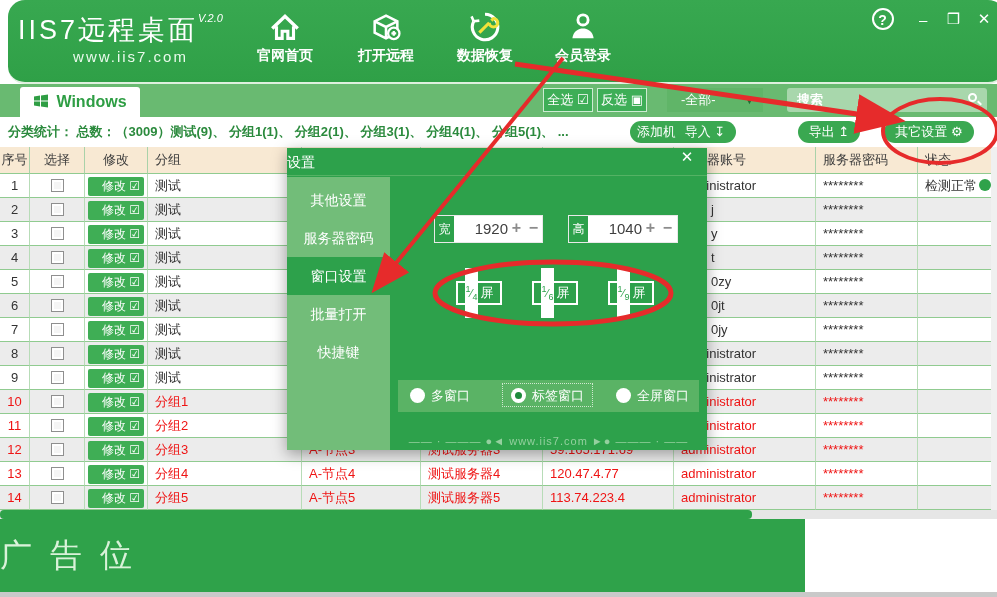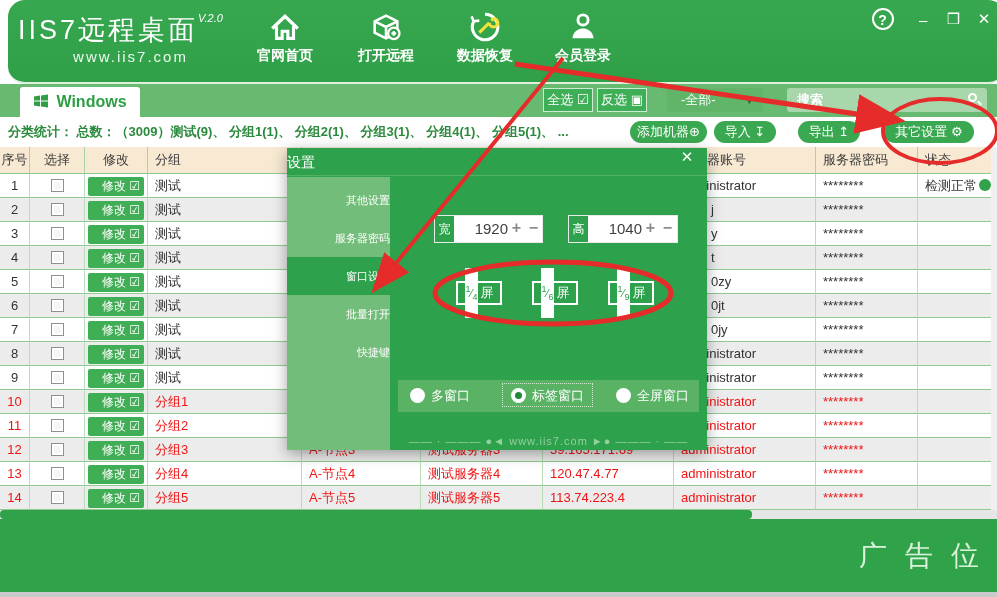--- a/index.html
+++ b/index.html
@@ -59,32 +59,32 @@
   .modbtn { display:inline-block; width:56px; height:19px; line-height:18px; background:#3fae55;
     color:#fff; font-size:12px; border-radius:2px; cursor:pointer;padding-left:10px; }
 
   
   .hscroll { position:absolute; left:0; top:510px; width:997px; height:9px; background:#e6e6e6; }
   .hthumb { position:absolute; left:0; top:0; width:752px; height:9px; background:#2fa24a; border-radius:4px; cursor:pointer; }
   .vtrack { position:absolute; left:991px; top:147px; width:6px; height:363px; background:#f0f0f0; }
   .vdot { position:absolute; left:979px; top:179px; width:12px; height:12px; border-radius:50%; background:#2fa24a; cursor:pointer; }
 
   
-  .banner { position:absolute; left:0; top:519px; width:997px; height:73px; background:#2fa24a;
-    color:#d9f2d9; font-size:28px; font-weight:300; text-align:right; line-height:73px; letter-spacing:18px; }
+  .banner { position:absolute; left:0; top:519px; width:805px; height:73px; background:#2fa24a;
+    color:#d9f2d9; font-size:32px; font-weight:300; text-align:left; line-height:73px; letter-spacing:18px; }
   .bottom-strip { position:absolute; left:0; top:592px; width:997px; height:5px; background:#c9c9c9; }
 
   
   .dialog { position:absolute; left:287px; top:148px; width:420px; height:302px; background:#2da14b;
     box-shadow:0 4px 14px rgba(0,0,0,.35); color:#fff; }
   .dlg-title { position:absolute; left:0; top:0; width:100%; height:28px; line-height:28px;
     font-size:14px; border-bottom:1px solid #54b264; }
   .dlg-close { position:absolute; right:10px; top:0; width:20px; text-align:center; font-size:15px; cursor:pointer; }
   .dlg-side { position:absolute; left:0; top:29px; width:103px; height:273px; background:#72bd79; }
-  .side-item { height:38px; line-height:38px; text-align:right; font-size:11px; cursor:pointer; }
+  .side-item { height:38px; line-height:38px; text-align:center; font-size:14px; cursor:pointer; }
   .side-item.active { background:#2da14b; }
   .dlg-content { position:absolute; left:103px; top:29px; width:317px; height:273px; }
   .stepper { position:absolute; top:38px; height:28px; display:flex; background:#fff; border:1px solid #e9e9e9; }
   .st-chip { width:19px; background:#2da14b; color:#fff; font-size:12px; text-align:center; line-height:26px; }
   .st-val { width:54px; text-align:right; color:#3f3f3f; font-size:15px; line-height:26px; }
   .st-btn { width:17px; text-align:center; color:#8c8c8c; font-size:16px; font-weight:bold; line-height:24px; cursor:pointer; }
   .fracbtn { position:absolute; top:104px; width:46px; height:24px; border:2px solid #fff; color:#fff;
     display:flex; align-items:center; justify-content:center; cursor:pointer; }
   .fr { background:#fff; color:#2da14b; font-size:11px; padding:12px 1px; line-height:18px; }
   .fr sup { font-size:9px; } .fr sub { font-size:9px; }
@@ -174,21 +174,21 @@
   </div>
   <div class="searchbox">
     <span>搜索</span>
     <span class="mag"></span>
   </div>
 </div>
 
 <div class="statsbar">
   <div class="stats-text">分类统计： 总数：（3009）测试(9)、 分组1(1)、 分组2(1)、 分组3(1)、 分组4(1)、 分组5(1)、 ...</div>
   <div class="pill" style="left:630px;width:77px"><span>添加机器</span><span>⊕</span></div>
-  <div class="pill" style="left:714px;width:62px"><span>导入</span> <span>↧</span></div>
+  <div class="pill" style="left:674px;width:62px"><span>导入</span> <span>↧</span></div>
   <div class="pill" style="left:798px;width:62px"><span>导出</span> <span>↥</span></div>
   <div class="pill" style="left:884px;width:90px"><span>其它设置</span> <span>⚙</span></div>
 </div>
 
 <div class="table" id="grid">
     <div class="trow thead">
       <div class="cell c0 ctr">序号</div>
       <div class="cell c1 ctr">选择</div>
       <div class="cell c2 ctr">修改</div>
       <div class="cell c3">分组</div>

